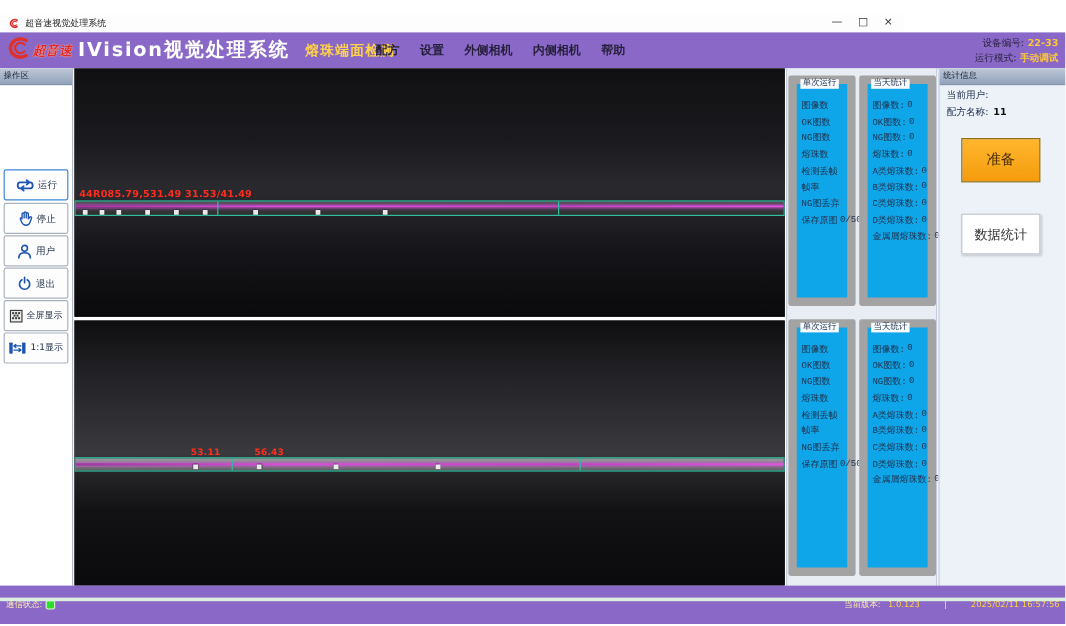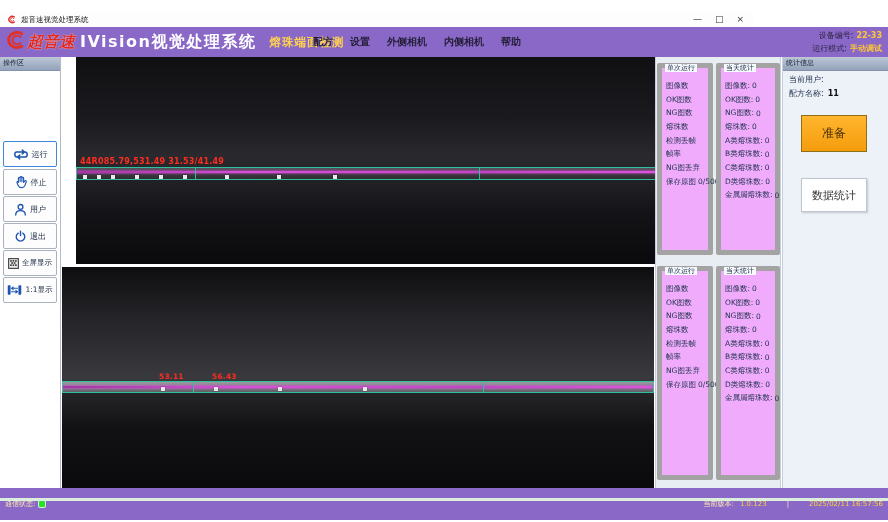--- a/index.html
+++ b/index.html
@@ -10,21 +10,21 @@
   .os-titlebar{position:absolute;left:0;top:12px;width:753px;height:15px;background:#fdfdfd;
                display:flex;align-items:center;}
   .tb-icon{margin-left:7px;display:flex;align-items:center;}
   .tb-title{font-size:7.5px;color:#1c1c1c;margin-left:5px;}
   .tb-controls{margin-left:auto;display:flex;gap:13px;padding-right:9px;font-size:9px;color:#333;line-height:15px;}
   .tb-controls span{cursor:default;}
 
   
   .header{position:absolute;left:0;top:27px;width:888px;height:30px;background:#8a68c8;}
   .brand-wrap{position:absolute;left:4px;top:0;height:30px;display:flex;align-items:center;}
-  .brand-text{font-style:italic;font-weight:bold;color:#e22a22;font-size:16px;margin-left:1px;
+  .brand-text{font-style:italic;font-weight:bold;color:#e22a22;font-size:11px;margin-left:1px;
               text-shadow:0 0 1px #fff;}
   .app-name{color:#ffffff;font-weight:bold;font-size:16px;letter-spacing:1.5px;margin-left:5px;}
   .subtitle{color:#ffd24a;font-weight:bold;font-size:11.5px;margin-left:13px;letter-spacing:1px;}
   .menu{position:absolute;left:313px;top:0;height:30px;display:flex;align-items:center;gap:17px;
         font-size:10px;color:#241e38;font-weight:600;}
   .menu span{cursor:default;}
   .devinfo{position:absolute;right:6px;top:2px;text-align:right;font-size:8px;line-height:13px;}
   .devinfo .lbl{color:#2d2342;}
   .devinfo .val{color:#ffc832;font-weight:bold;margin-left:3px;}
 
@@ -35,21 +35,21 @@
             line-height:13px;padding-left:3px;border-bottom:1px solid #8494ab;}
   .side-btn{position:absolute;left:3px;width:54px;height:26px;background:#fdfdfe;
             border:1px solid #a9b2bd;border-radius:2px;display:flex;align-items:center;
             justify-content:center;gap:3px;box-sizing:border-box;}
   .side-btn.active{border-color:#3f87d8;}
   .side-btn .lab{font-size:8px;color:#1c2c44;white-space:nowrap;}
   .side-btn .icn{display:flex;align-items:center;}
 
   
   .viewer{position:absolute;left:62px;width:592px;background:#060608;overflow:hidden;}
-  .viewer-top{top:57px;height:207px;margin-left:14px;}
+  .viewer-top{top:57px;height:207px;}
   .viewer-bot{top:267px;height:221px;}
   .cam{position:absolute;left:0;top:0;right:0;bottom:0;}
   .cam1{background:linear-gradient(180deg,#101013 0%,#1b1b1f 30%,#2a2a2e 48%,#26262a 55%,#141418 75%,#0a0a0c 100%);}
   .cam2{background:linear-gradient(180deg,#0e0e10 0%,#222226 20%,#303034 38%,#3a3a3e 50%,#262628 57%,#121214 72%,#0a0a0c 100%);}
   .strip{position:absolute;left:0;right:0;border:1px solid #2fbf9f;box-sizing:border-box;
          background:linear-gradient(180deg,#55555a 0%,#3e3e42 35%,#2e2e31 100%);}
   .strip-top{top:110px;height:13px;}
   .strip-bot{top:114px;height:12px;background:linear-gradient(180deg,#9b9ba0 0%,#84848a 45%,#5f5f64 100%);}
   .mag{position:absolute;left:0;right:0;top:3px;height:2px;
        background:linear-gradient(90deg,#a336a3,#d94fd9 30%,#c344c3 70%,#dd55dd);
@@ -57,21 +57,21 @@
   .strip-bot .mag{top:4px;}
   .seg{position:absolute;top:0;bottom:0;width:1px;background:#2fbf9f;}
   .marker{position:absolute;top:7px;width:4px;height:4px;background:#eaeaee;box-shadow:0 0 1px #000;}
   .strip-bot .marker{top:5px;}
   .anno{position:absolute;font-size:8px;font-weight:600;color:#ff2d1f;white-space:nowrap;letter-spacing:.2px;}
 
   
   .stats-col{position:absolute;left:655px;top:57px;width:126px;height:431px;background:#e8edf4;
              border-left:1px solid #c6cedc;border-right:1px solid #c6cedc;box-sizing:border-box;}
   .stats-block{position:absolute;left:0;width:100%;}
-  .gbox{position:absolute;border:5px solid #a3a3a3;background:#f0abfc;border-radius:2px;box-sizing:border-box;}
+  .gbox{position:absolute;border:7px solid #a3a3a3;background:#0ea5e9;border-radius:2px;box-sizing:border-box;font-family:Liberation Mono, monospace;}
   .gbox-title{position:absolute;top:-4px;left:3px;font-size:7px;color:#1c2c48;background:#f8fbfe;
               padding:0 2px;line-height:8px;white-space:nowrap;}
   .gbox-rows{padding-top:11px;}
   .grow{height:13.7px;display:flex;align-items:center;padding-left:4px;font-size:7.5px;color:#22344f;
         white-space:nowrap;}
   .grow .gv{margin-left:2px;}
   .gbox-a{left:1px;width:56px;}
   .gbox-b{left:60px;width:64px;}
 
   

